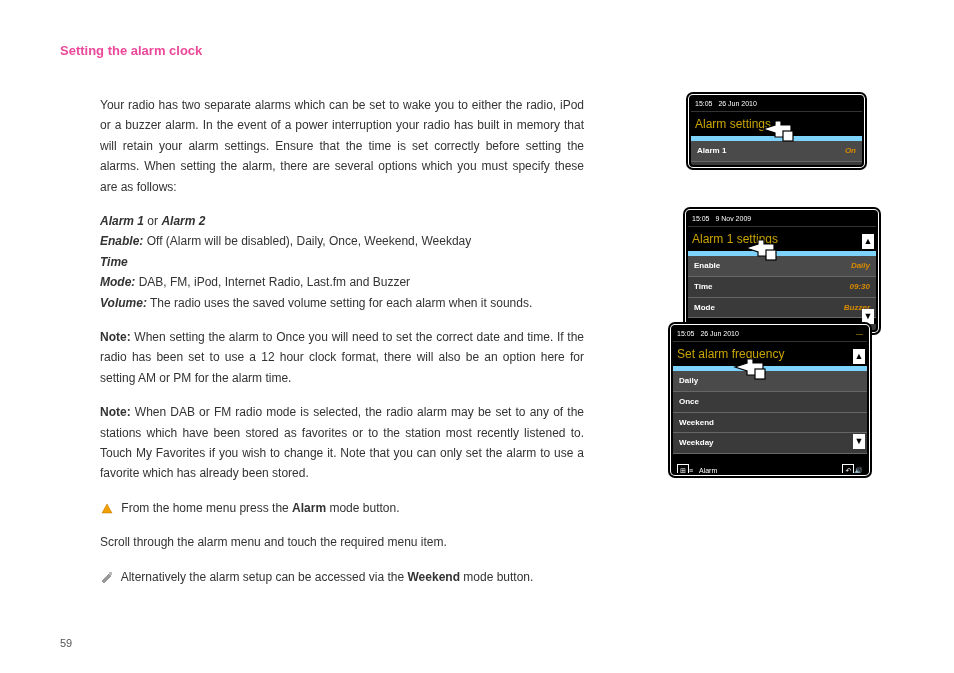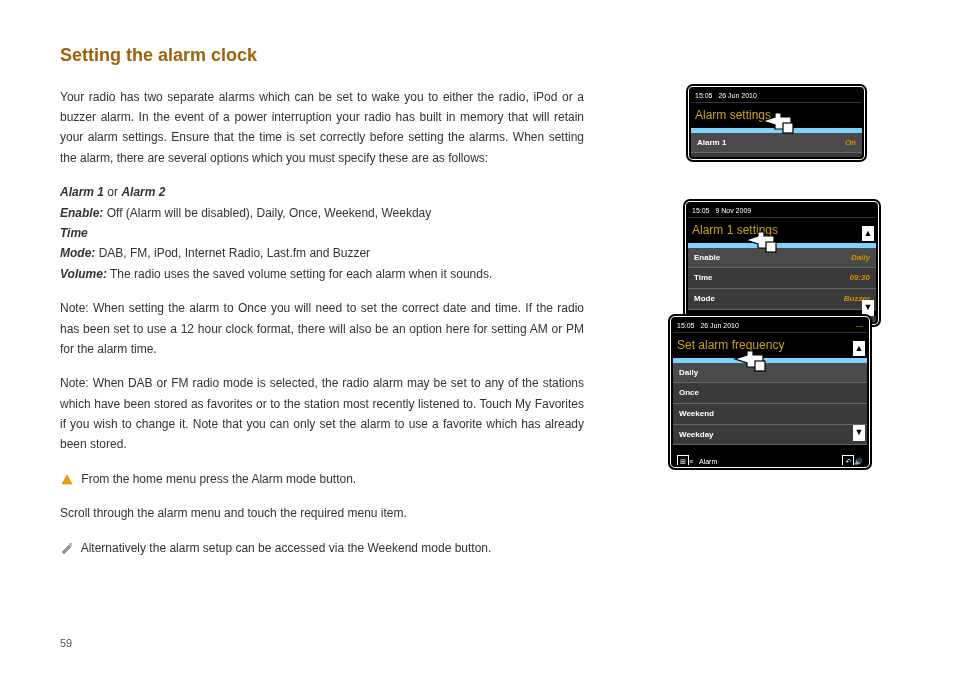--- a/index.html
+++ b/index.html
@@ -7,31 +7,31 @@
     font-family: Arial, Helvetica, sans-serif;
     color: #333;
     width: 954px;
     height: 673px;
     padding: 40px 50px 20px 60px;
     font-size: 12px;
     line-height: 1.7;
     position: relative;
   }
   h1 {
-    color: #a16207;
-    font-size: 18px;
+    color: #ec4899;
+    font-size: 13px;
     font-weight: bold;
-    margin-bottom: 16px;
+    margin-bottom: 33px;
   }
   .content { display: flex; gap: 20px; }
-  .left { flex: 1; max-width: 550px; }
+  .left { flex: 1; max-width: 550px; margin-left: 40px; }
   .right { position: relative; width: 300px; height: 400px; }
   .para { margin-bottom: 14px; text-align: justify; }
   .bold { font-weight: bold; font-style: italic; }
-  .bold2 { font-weight: normal; }
+  .bold2 { font-weight: bold; }
   .iconline { margin-bottom: 14px; }
   .iconline .ic { display: inline-block; width: 14px; height: 14px; vertical-align: middle; margin-right: 4px; }
   .page-number { position: absolute; bottom: 20px; left: 60px; font-size: 11px; color: #555; }
 
   
   .screen {
     position: absolute;
     background: #000;
     border: 2px solid #000;
     border-radius: 4px;

